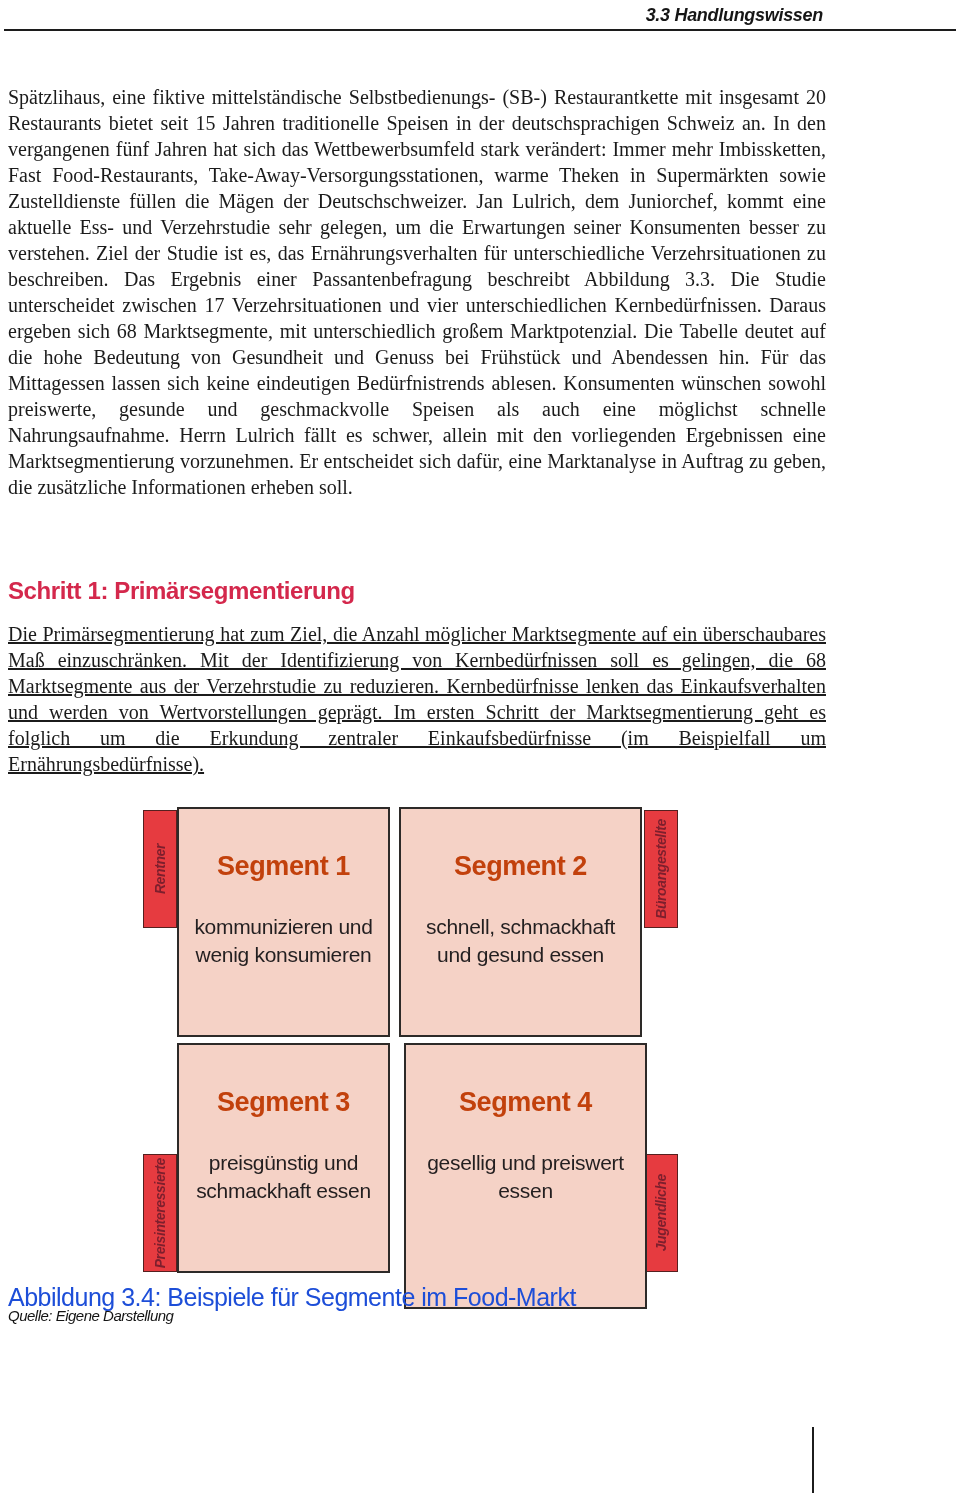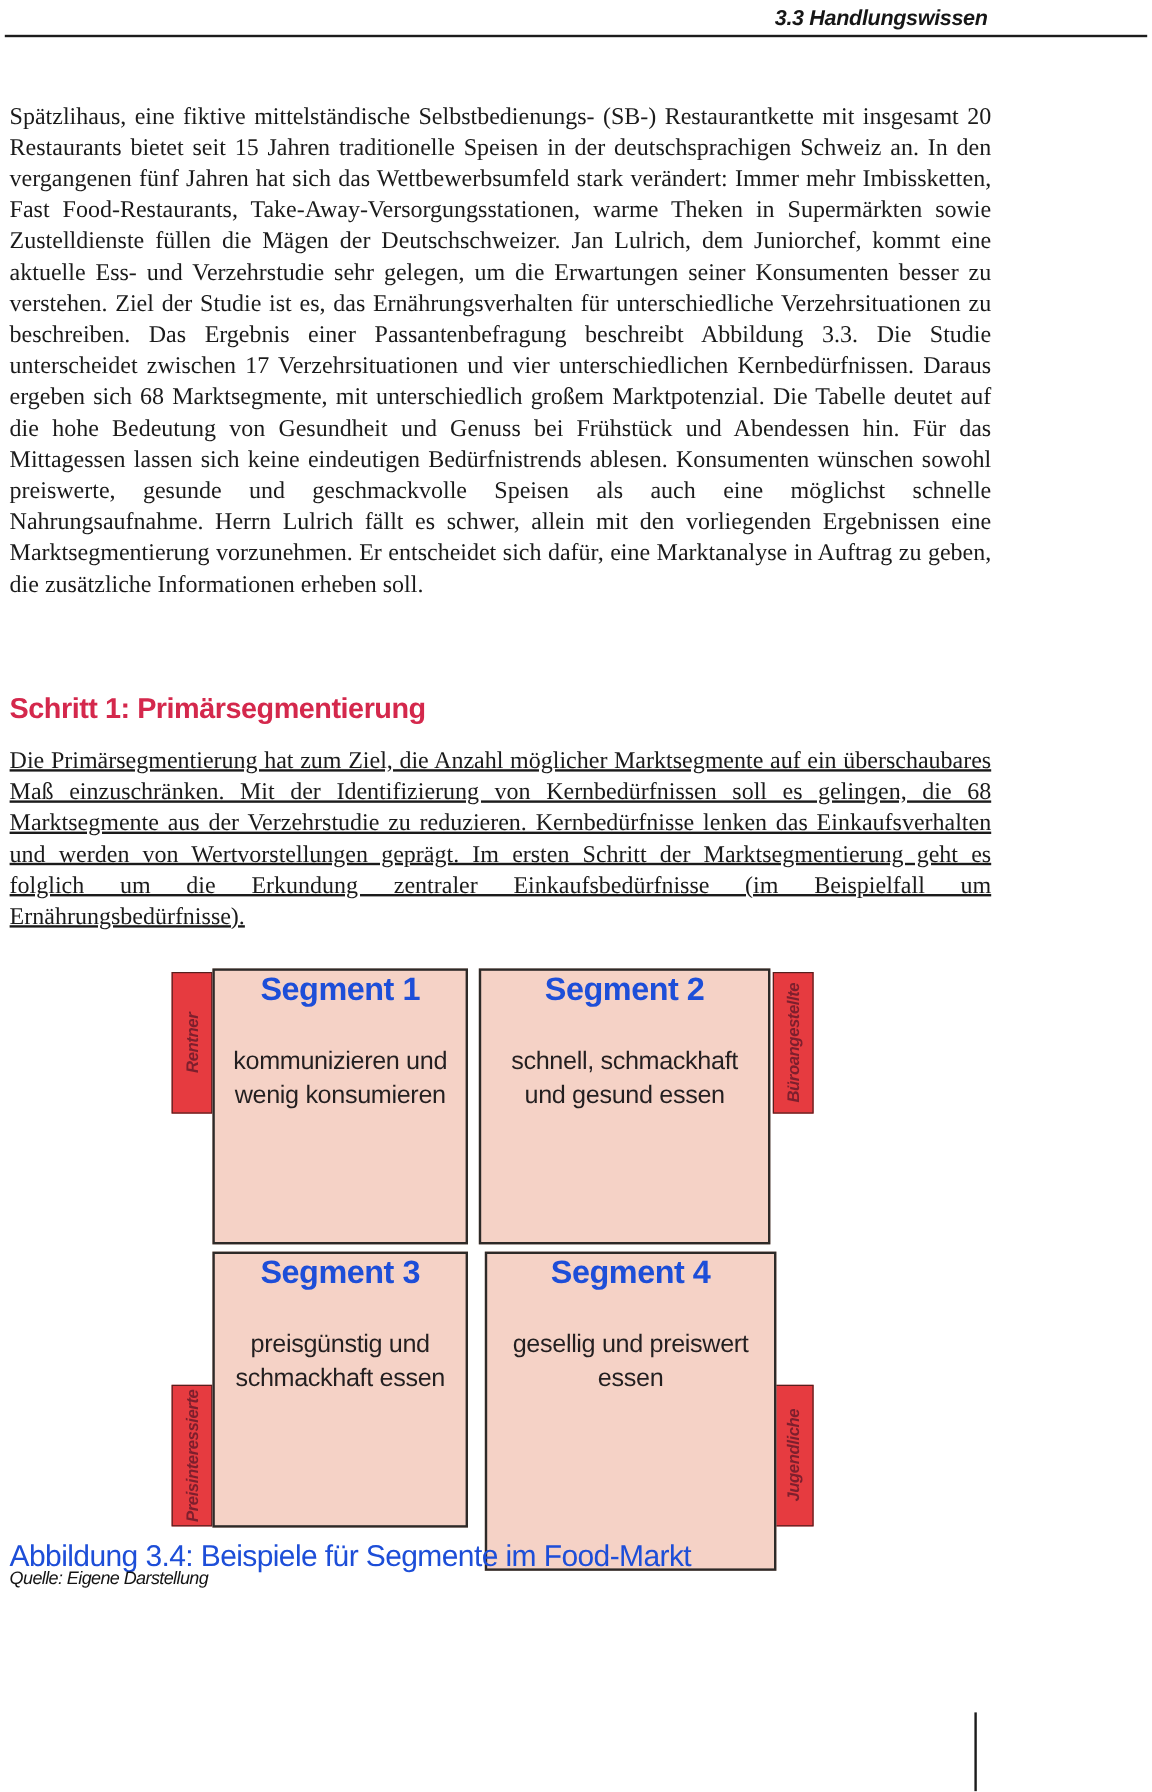--- a/index.html
+++ b/index.html
@@ -76,25 +76,26 @@
     border: 2px solid #2d2a28;
     box-sizing: border-box;
     text-align: center;
   }
   .seg-box-1 { left: 177px; top: 807px;  width: 213px; height: 230px; }
   .seg-box-2 { left: 399px; top: 807px;  width: 243px; height: 230px; }
   .seg-box-3 { left: 177px; top: 1043px; width: 213px; height: 230px; }
   .seg-box-4 { left: 404px; top: 1043px; width: 243px; height: 266px; }
 
   .seg-title {
+    margin-top: 42px;
     font-family: "Liberation Sans", sans-serif;
     font-weight: bold;
     font-size: 27px;
     letter-spacing: -0.4px;
-    color: #1d4ed8;
+    color: #c2410c;
   }
   .seg-desc {
     margin-top: 31px;
     padding: 0 8px;
     font-family: "Liberation Sans", sans-serif;
     font-size: 21px;
     line-height: 28px;
     letter-spacing: -0.3px;
     color: #231f20;
   }

